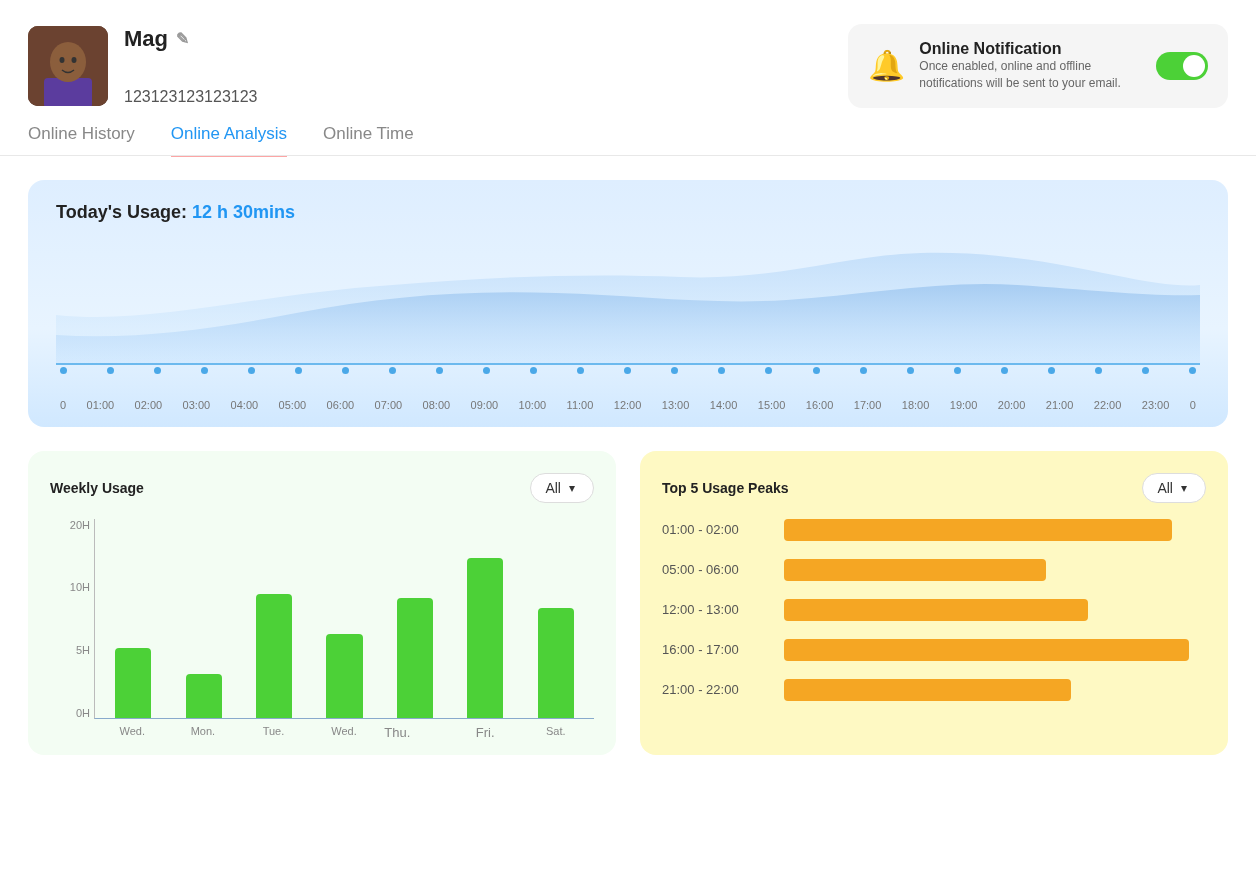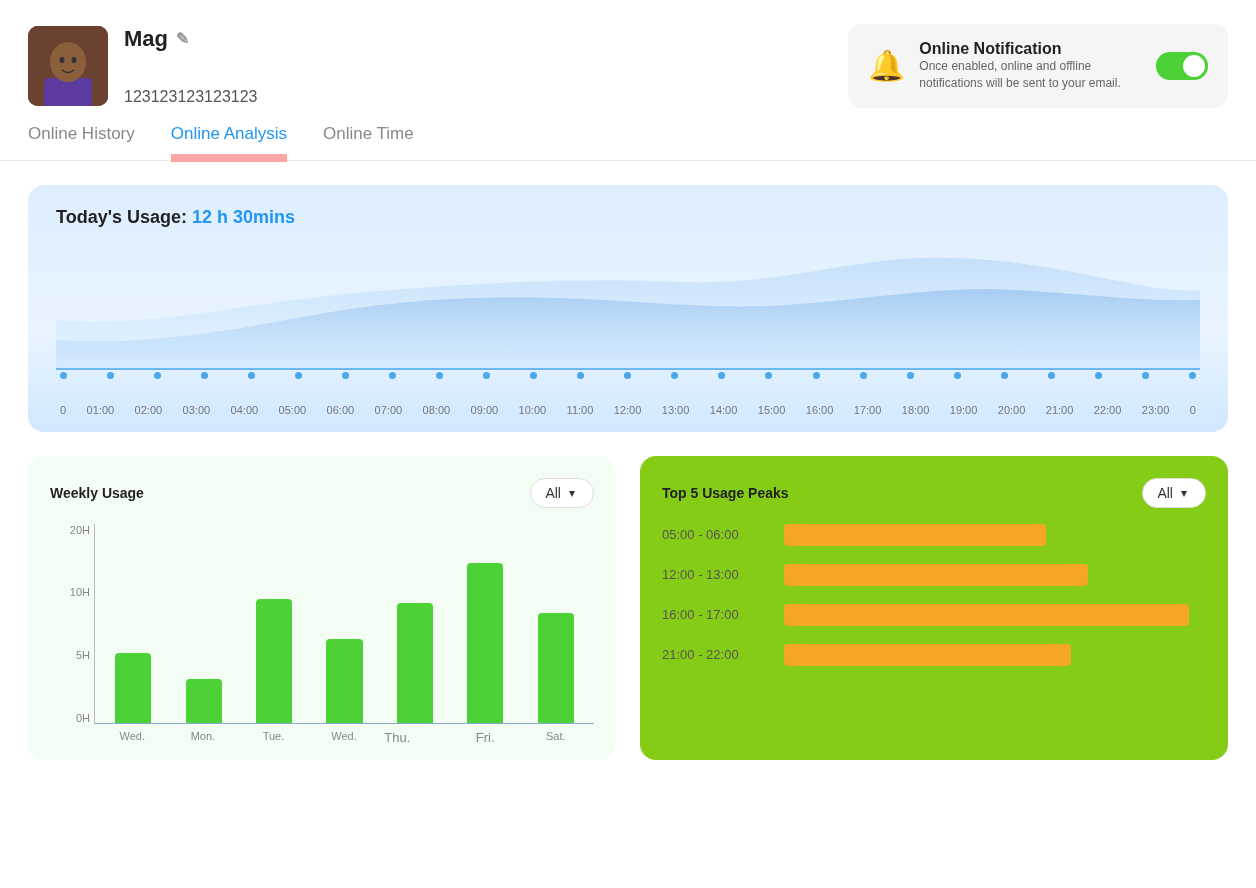--- a/index.html
+++ b/index.html
@@ -100,21 +100,21 @@
       font-size: 17px;
       font-weight: 500;
       color: #888;
       padding-bottom: 10px;
       cursor: pointer;
       border-bottom: 3px solid transparent;
       margin-bottom: -2px;
     }
     .tab.active {
       color: #2196f3;
-      border-bottom: 8px solid #fca5a5;
+      border-bottom: 1px solid #fca5a5;
     }
 
     
     .main { padding: 0 28px 28px 28px; }
 
     
     .usage-card {
       background: linear-gradient(180deg, #deeeff 0%, #e8f4ff 60%, #d0e8ff 100%);
       border-radius: 16px;
       padding: 22px 28px 16px 28px;
@@ -193,21 +193,21 @@
       gap: 8px;
       cursor: pointer;
     }
     .bar-chart {
       position: relative;
       height: 220px;
     }
 
     
     .peaks-card {
-      background: #84cc16;
+      background: #fef9c3;
       border-radius: 16px;
       padding: 22px 22px 16px 22px;
     }
     .peak-row {
       display: flex;
       align-items: center;
       margin-bottom: 18px;
       gap: 12px;
     }
     .peak-label {
@@ -418,20 +418,26 @@
     <div class="peaks-card">
       <div class="card-header">
         <div class="card-title">Top 5 Usage Peaks</div>
         <div class="dropdown">
           <span>All</span>
           <span style="font-size:12px;">▾</span>
         </div>
       </div>
       <div id="peaks-list">
           <div class="peak-row">
+            <div class="peak-label">01:00 - 02:00</div>
+            <div class="peak-bar-wrap">
+              <div class="peak-bar" style="width: 92%;"></div>
+            </div>
+          </div>
+          <div class="peak-row">
             <div class="peak-label">05:00 - 06:00</div>
             <div class="peak-bar-wrap">
               <div class="peak-bar" style="width: 62%;"></div>
             </div>
           </div>
           <div class="peak-row">
             <div class="peak-label">12:00 - 13:00</div>
             <div class="peak-bar-wrap">
               <div class="peak-bar" style="width: 72%;"></div>
             </div>

